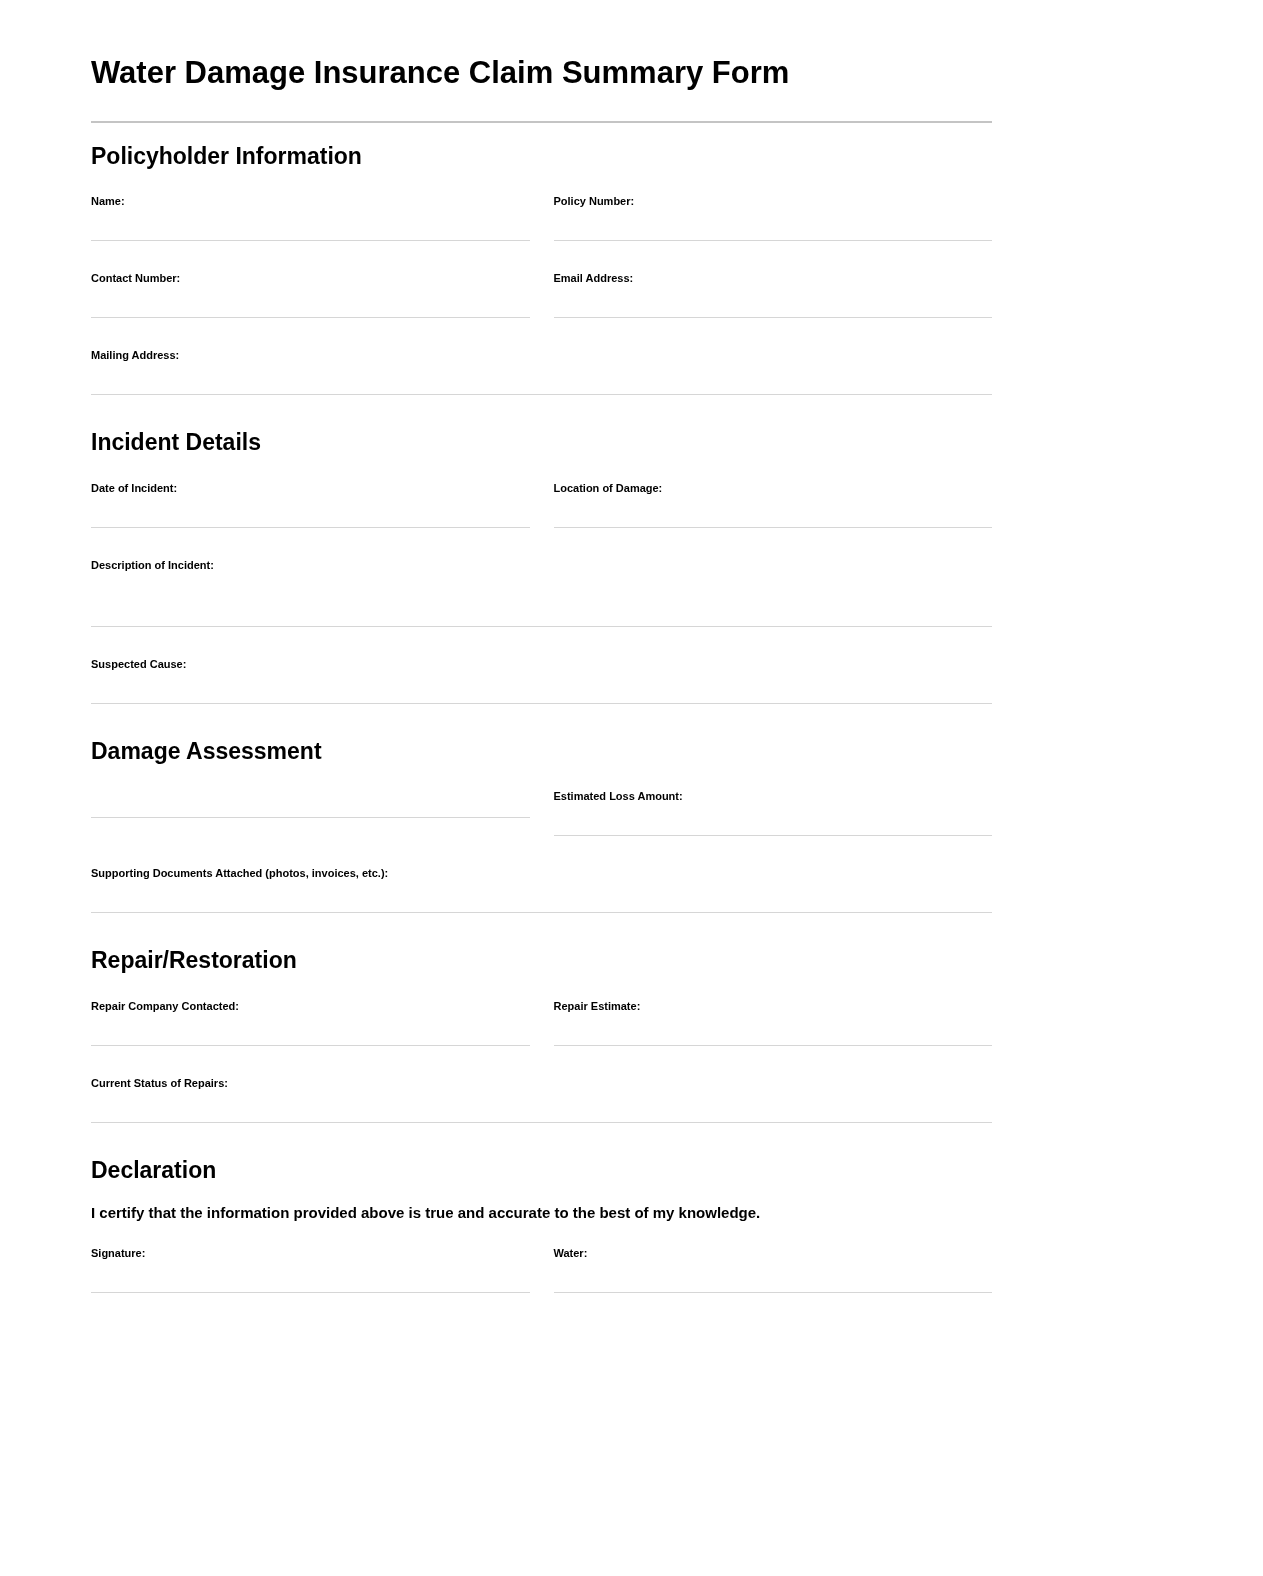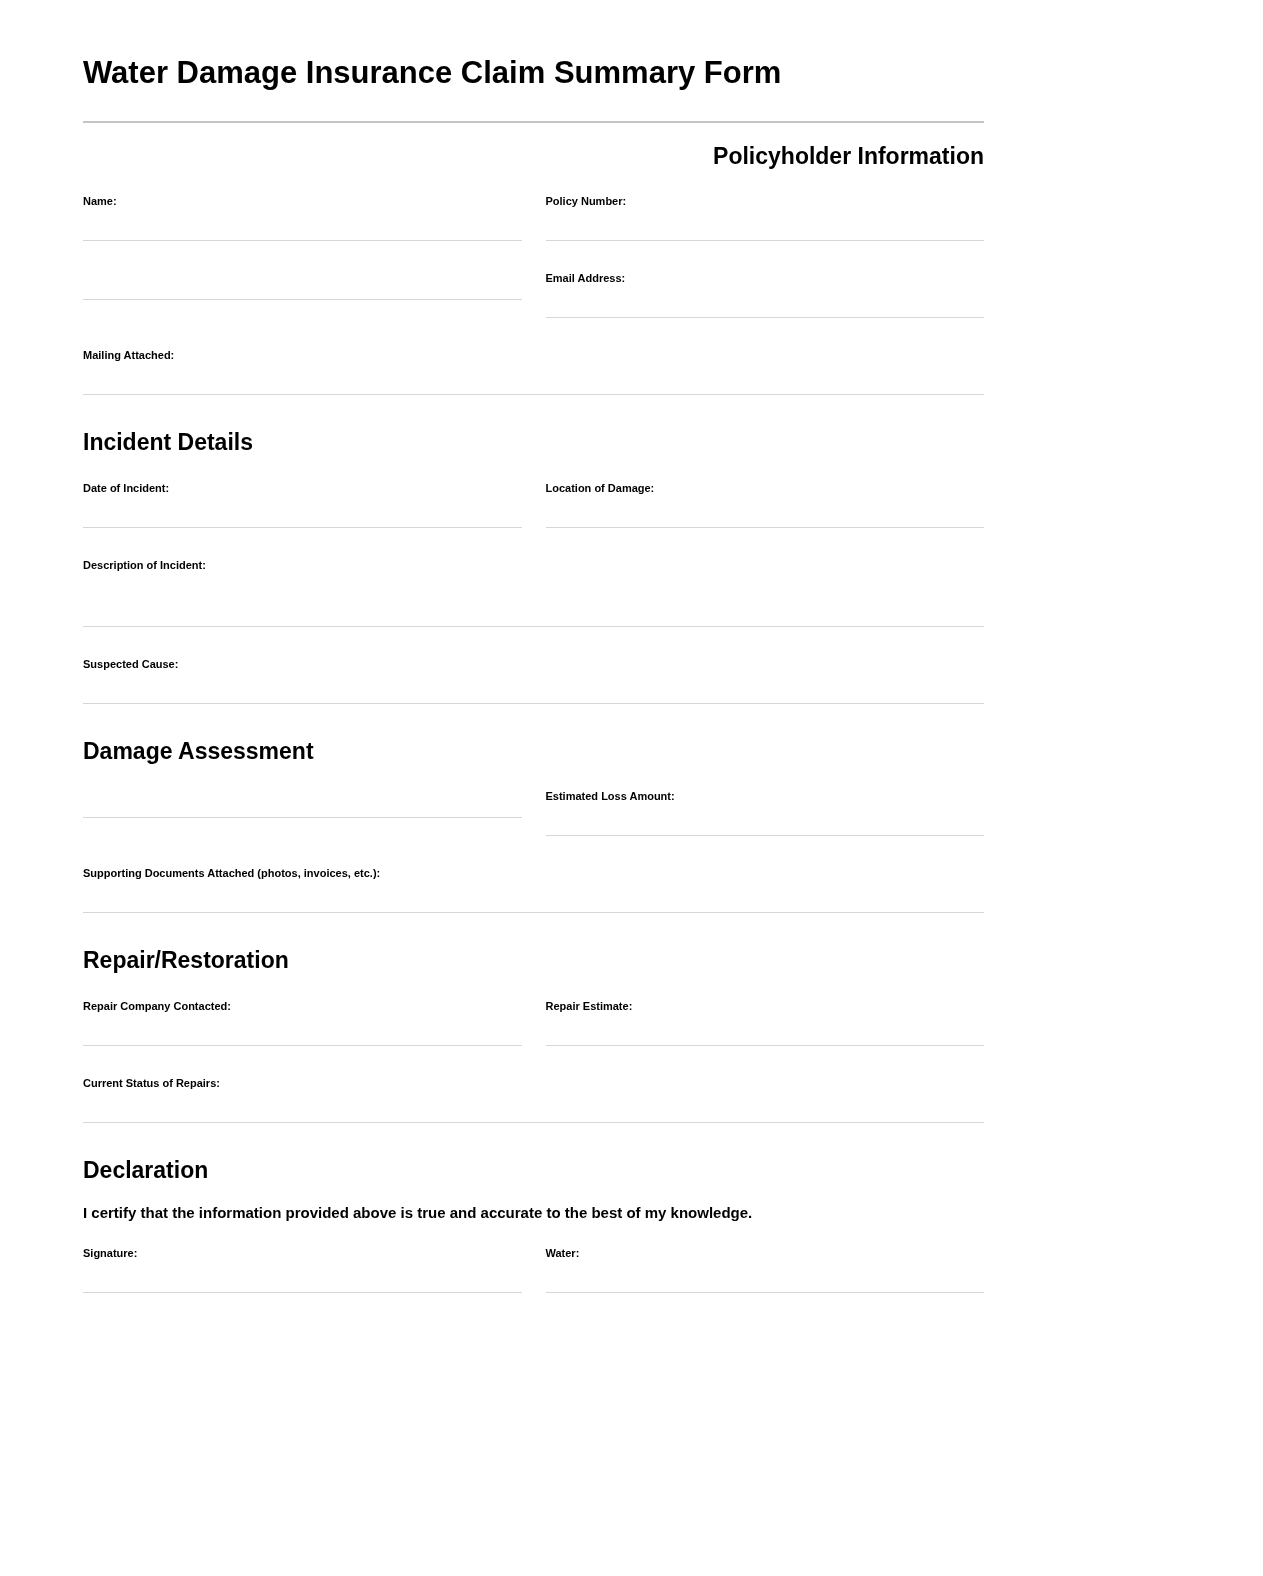--- a/index.html
+++ b/index.html
@@ -8,39 +8,40 @@
     width: 1263px;
     min-height: 1576px;
     font-family: "Liberation Sans", sans-serif;
     color: #000000;
   }
   .page {
     width: 1067px;
     min-height: 1576px;
     padding: 55px 83px 60px 83px;
     background: #ffffff;
+    margin-left: 8px;
   }
   h1.form-title {
     font-size: 31px;
     line-height: 1.15;
     font-weight: bold;
     margin: 0;
   }
   hr.title-divider {
     border: none;
     border-top: 2px solid #c4c4c4;
     margin: 30px 0 0 0;
   }
   h2.section-heading {
     font-size: 23px;
     line-height: 1.2;
     font-weight: bold;
     margin: 34px 0 0 0;
   }
-  section.first h2.section-heading { margin-top: 20px; text-align: right; }
+  section.first h2.section-heading { margin-top: 20px; }
   .row {
     display: grid;
     grid-template-columns: 1fr 1fr;
     column-gap: 24px;
     margin-top: 28px;
   }
   h2.section-heading + .row { margin-top: 22px; }
   .row.full { grid-template-columns: 1fr; }
   .field-label {
     font-size: 11px;
@@ -79,30 +80,31 @@
         <div class="field-label">Name:</div>
         <div class="field-line"></div>
       </div>
       <div class="field">
         <div class="field-label">Policy Number:</div>
         <div class="field-line"></div>
       </div>
     </div>
     <div class="row">
       <div class="field">
+        <div class="field-label">Contact Number:</div>
         <div class="field-line"></div>
       </div>
       <div class="field">
         <div class="field-label">Email Address:</div>
         <div class="field-line"></div>
       </div>
     </div>
     <div class="row full">
       <div class="field">
-        <div class="field-label">Mailing Attached:</div>
+        <div class="field-label">Mailing Address:</div>
         <div class="field-line"></div>
       </div>
     </div>
   </section>
 
   <section>
     <h2 class="section-heading">Incident Details</h2>
     <div class="row">
       <div class="field">
         <div class="field-label">Date of Incident:</div>

